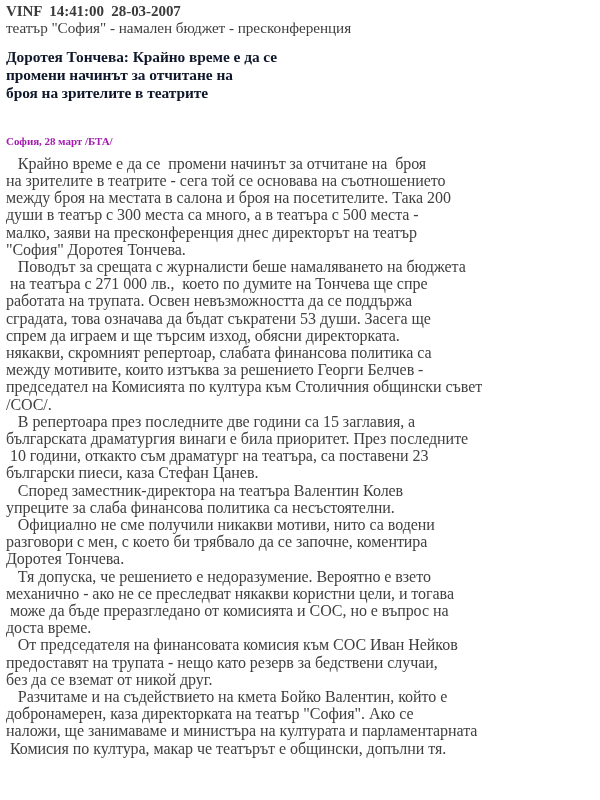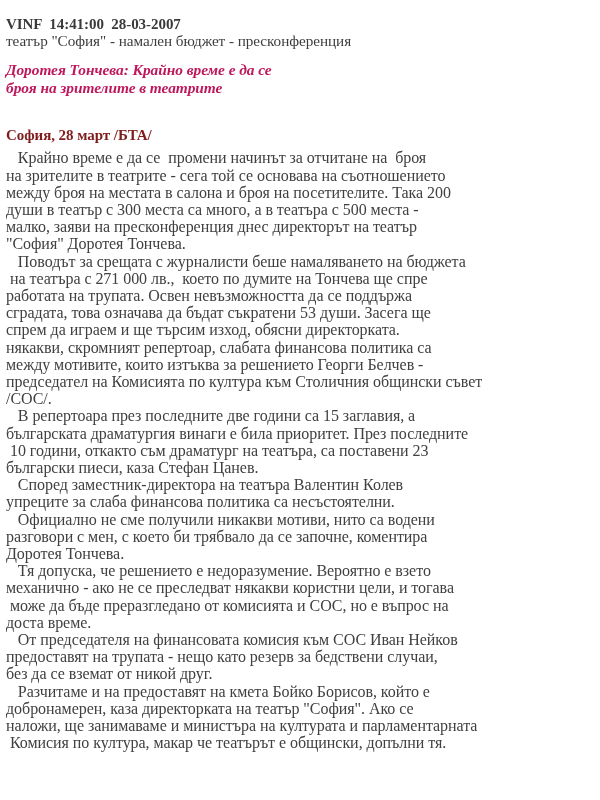--- a/index.html
+++ b/index.html
@@ -14,21 +14,21 @@
     overflow: hidden;
     font-family: "Liberation Serif", "DejaVu Serif", serif;
     color: #3d3d3d;
     -webkit-font-smoothing: none;
   }
   .page {
     position: relative;
     width: 600px;
     height: 800px;
     box-sizing: border-box;
-    padding: 16px 6px 0 6px;
+    padding: 3px 6px 0 6px;
   }
   .line {
     white-space: pre;
     font-size: 15.2px;
     line-height: 16.7px;
     letter-spacing: -0.05px;
     color: #404040;
   }
   .meta .line {
     font-weight: bold;
@@ -42,31 +42,30 @@
     font-size: 15.2px;
     line-height: 16.9px;
   }
   .headline {
     margin-top: 11px;
   }
   .headline .line {
     font-weight: bold;
     font-size: 15.4px;
     line-height: 18.4px;
-    color: #be185d;
-    font-style: italic;
+    color: #0f172a;
   }
   .dateline {
     margin-top: 30px;
   }
   .dateline .line {
     font-weight: bold;
-    font-size: 15px;
+    font-size: 11px;
     line-height: 17px;
-    color: #7f1d1d;
+    color: #a21caf;
   }
   .body-block {
     margin-top: 5px;
   }
   .body-block .line {
     font-size: 16px;
     line-height: 17.2px;
   }
 </style>
 </head>
@@ -77,20 +76,21 @@
   <div class="meta">
     <div class="line">VINF  14:41:00  28-03-2007</div>
   </div>
 
   <div class="doc-title">
     <div class="line">театър "София" - намален бюджет - пресконференция</div>
   </div>
 
   <div class="headline">
     <div class="line">Доротея Тончева: Крайно време е да се</div>
+    <div class="line">промени начинът за отчитане на</div>
     <div class="line">броя на зрителите в театрите</div>
   </div>
 
   <div class="dateline">
     <div class="line">София, 28 март /БТА/</div>
   </div>
 
   <div class="body-block">
     <div class="line">   Крайно време е да се  промени начинът за отчитане на  броя</div>
     <div class="line">на зрителите в театрите - сега той се основава на съотношението</div>
@@ -116,19 +116,19 @@
     <div class="line">   Официално не сме получили никакви мотиви, нито са водени</div>
     <div class="line">разговори с мен, с което би трябвало да се започне, коментира</div>
     <div class="line">Доротея Тончева.</div>
     <div class="line">   Тя допуска, че решението е недоразумение. Вероятно е взето</div>
     <div class="line">механично - ако не се преследват някакви користни цели, и тогава</div>
     <div class="line"> може да бъде преразгледано от комисията и СОС, но е въпрос на</div>
     <div class="line">доста време.</div>
     <div class="line">   От председателя на финансовата комисия към СОС Иван Нейков</div>
     <div class="line">предоставят на трупата - нещо като резерв за бедствени случаи,</div>
     <div class="line">без да се вземат от никой друг.</div>
-    <div class="line">   Разчитаме и на предоставят на кмета Бойко Борисов, който е</div>
+    <div class="line">   Разчитаме и на съдействието на кмета Бойко Валентин, който е</div>
     <div class="line">добронамерен, каза директорката на театър "София". Ако се</div>
     <div class="line">наложи, ще занимаваме и министъра на културата и парламентарната</div>
     <div class="line"> Комисия по култура, макар че театърът е общински, допълни тя.</div>
   </div>
 
 </div>
 
 </body></html>

